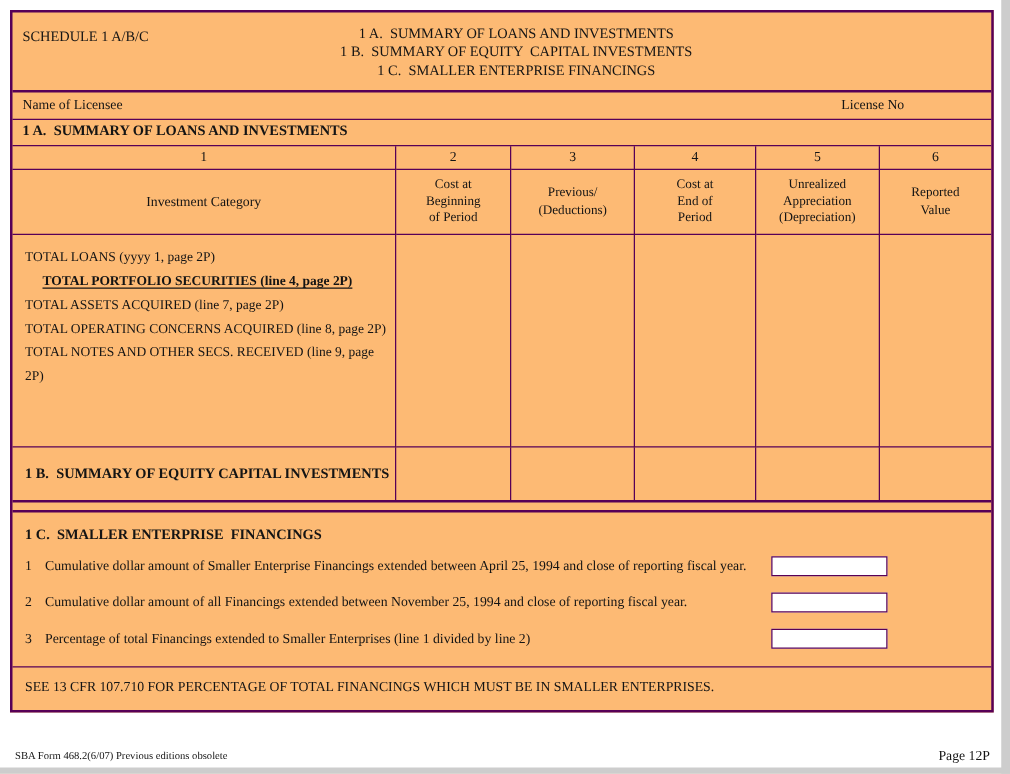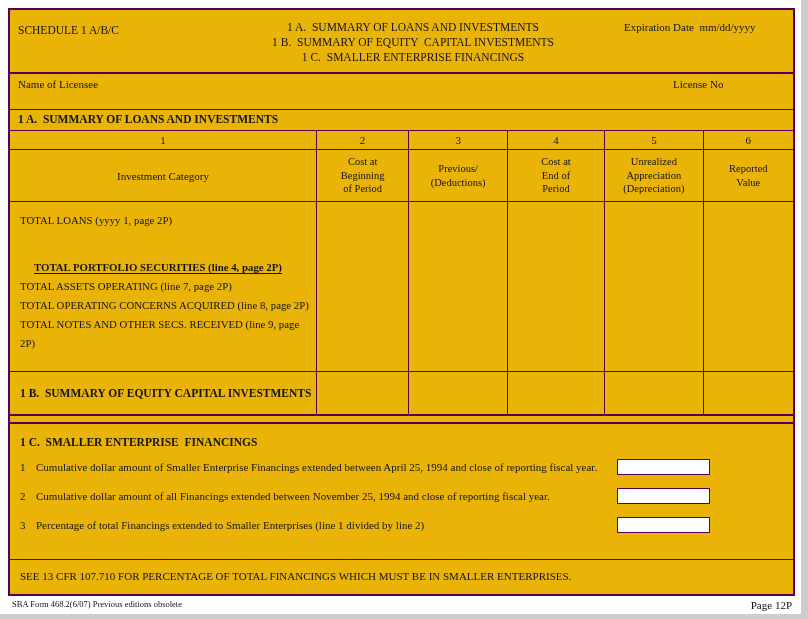--- a/index.html
+++ b/index.html
@@ -11,70 +11,70 @@
     color: var(--tx);
     position: relative;
     overflow: hidden;
   }
   .edge-right { position: absolute; top: 0; right: 0; width: 7px; height: 100%; background: #cdcdcd; }
   .edge-bottom { position: absolute; left: 0; bottom: 0; width: 100%; height: 5px; background: #cdcdcd; }
 
   .form-outline {
     position: absolute; left: 8px; top: 8px; width: 787px;
     border: 2px solid var(--bd);
-    background: #eab308;
+    background: #fdba74;
   }
   .pre { white-space: pre; }
 
   
   .form-header { display: flex; border-bottom: 2px solid var(--bd); min-height: 64px; padding: 6px 8px 4px 8px; }
   .hdr-left { width: 24%; font-size: 11.5px; padding-top: 8px; }
   .hdr-center { flex: 1; text-align: center; font-size: 11.5px; line-height: 1.32; padding-top: 4px; }
   .hdr-right { width: 21%; font-size: 11px; line-height: 1.35; padding-top: 4px; }
 
   
-  .licensee-row { display: flex; justify-content: space-between; border-bottom: 1.5px solid var(--bd); padding: 4px 8px 3px 8px; font-size: 11px; height: 36px; }
+  .licensee-row { display: flex; justify-content: space-between; border-bottom: 1.5px solid var(--bd); padding: 4px 8px 3px 8px; font-size: 11px; height: 22px; }
   .licensee-row .right-label { width: 112px; }
 
   
   .sec1a-title { border-bottom: 1.5px solid var(--bd); padding: 3px 8px; font-weight: bold; font-size: 11.5px; height: 21px; }
 
   
   .tbl {
     display: grid;
     grid-template-columns: 39.2% 11.8% 12.6% 12.4% 12.6% 11.4%;
     grid-template-rows: 19px 52px 170px 42px;
     border-bottom: 2px solid var(--bd);
     font-size: 11px;
   }
   .c { border-right: 1.5px solid var(--bd); }
   .c.last { border-right: none; }
   .rb { border-bottom: 1.5px solid var(--bd); }
   .num-cell { text-align: center; line-height: 18px; font-size: 11px; }
   .hdr-cell { display: flex; align-items: center; justify-content: center; text-align: center; white-space: pre-line; font-size: 10.5px; line-height: 1.3; }
   .cat-cell { display: flex; align-items: center; justify-content: center; font-size: 11px; }
   .body-col1 { padding: 9px 6px 0 10px; line-height: 19px; font-size: 10.8px; }
-  .body-col1 .tot { font-weight: bold; text-decoration: underline; text-underline-offset: 2px; padding-left: 14px; margin-top: 28px; }
+  .body-col1 .tot { font-weight: bold; text-decoration: underline; text-underline-offset: 2px; padding-left: 14px; }
   .sec1b-cell { display: flex; align-items: center; padding-left: 10px; font-weight: bold; font-size: 11.5px; }
 
   .gap { height: 6px; }
 
   
   .sec1c { border-top: 2px solid var(--bd); }
   .sec1c-title { padding: 12px 10px 4px 10px; font-weight: bold; font-size: 11.5px; }
   .sec1c-item { display: flex; align-items: center; padding: 7px 10px 6px 10px; font-size: 11px; }
   .sec1c-item .itm-num { width: 16px; }
   .sec1c-item .itm-text { flex: 1; padding-right: 8px; }
   .entry-box {
     width: 93px; height: 16px; flex: 0 0 93px;
     border: 1.5px solid var(--bd); border-radius: 0;
     margin-right: 73px; background: #fff;
     font-family: "Liberation Serif", serif; font-size: 11px; padding: 0 3px;
   }
-  .sec1c-note { border-top: 1.5px solid var(--bd); margin-top: 20px; padding: 10px 10px 12px 10px; font-size: 11px; }
+  .sec1c-note { border-top: 1.5px solid var(--bd); margin-top: 8px; padding: 10px 10px 12px 10px; font-size: 11px; }
 
   
   .form-footer { position: absolute; left: 12px; right: 16px; bottom: 8px; display: flex; justify-content: space-between; align-items: flex-start; }
   .footer-left { font-size: 8.5px; }
   .footer-right { font-size: 11px; }
 </style>
 </head>
 <body>
 
 <div class="page">
@@ -82,21 +82,20 @@
   <div class="form-outline">
 
     <div class="form-header">
       <div class="hdr-left pre">SCHEDULE 1 A/B/C</div>
       <div class="hdr-center">
         <div class="pre">1 A.  SUMMARY OF LOANS AND INVESTMENTS</div>
         <div class="pre">1 B.  SUMMARY OF EQUITY  CAPITAL INVESTMENTS</div>
         <div class="pre">1 C.  SMALLER ENTERPRISE FINANCINGS</div>
       </div>
       <div class="hdr-right">
-        <div class="pre">Expiration Date  mm/dd/yyyy</div>
       </div>
     </div>
 
     <div class="licensee-row">
       <div>Name of Licensee</div>
       <div class="right-label">License No</div>
     </div>
 
     <div class="sec1a-title pre">1 A.  SUMMARY OF LOANS AND INVESTMENTS</div>
 
@@ -120,21 +119,21 @@
 Period</div>
       <div class="c rb hdr-cell">Unrealized
 Appreciation
 (Depreciation)</div>
       <div class="c rb hdr-cell last">Reported
 Value</div>
 
       <div class="c rb body-col1">
         <div>TOTAL LOANS (yyyy 1, page 2P)</div>
         <div class="tot">TOTAL PORTFOLIO SECURITIES (line 4, page 2P)</div>
-        <div>TOTAL ASSETS OPERATING (line 7, page 2P)</div>
+        <div>TOTAL ASSETS ACQUIRED (line 7, page 2P)</div>
         <div>TOTAL OPERATING CONCERNS ACQUIRED (line 8, page 2P)</div>
         <div>TOTAL NOTES AND OTHER SECS. RECEIVED (line 9, page 2P)</div>
       </div>
       <div class="c rb"></div>
       <div class="c rb"></div>
       <div class="c rb"></div>
       <div class="c rb"></div>
       <div class="c rb last"></div>
 
       <div class="c sec1b-cell pre">1 B.  SUMMARY OF EQUITY CAPITAL INVESTMENTS</div>

